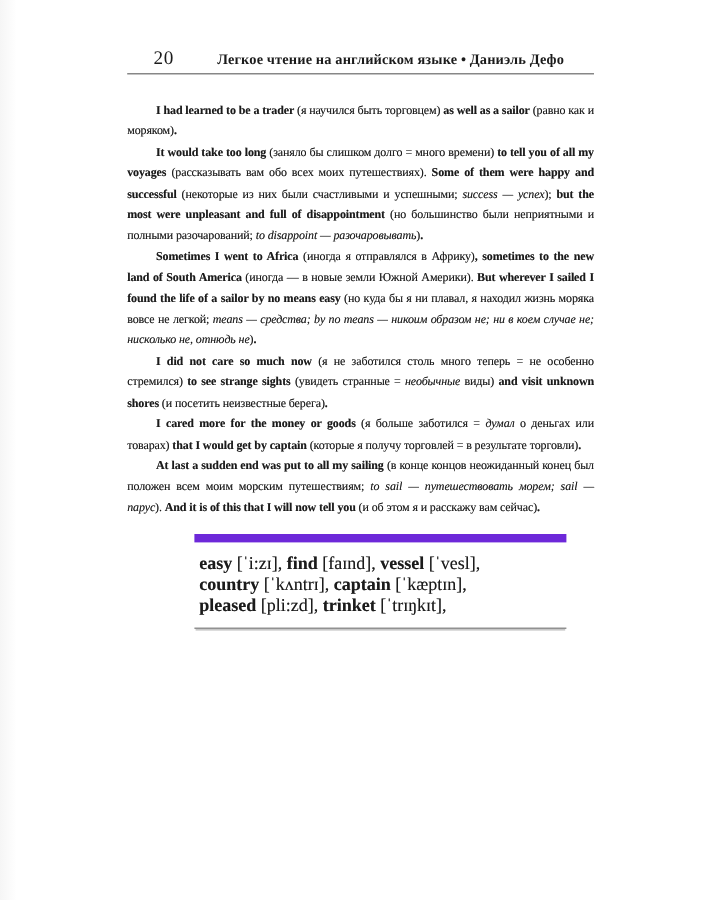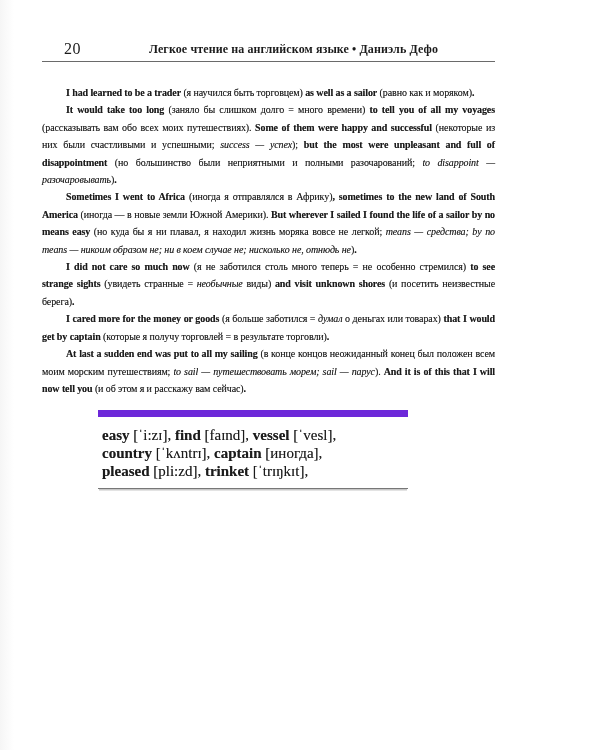--- a/index.html
+++ b/index.html
@@ -1,19 +1,19 @@
 <!DOCTYPE html>
 <html><head>
 <meta charset="utf-8">
 <style>
   html,body{margin:0;padding:0;background:#ffffff;}
   body{width:600px;height:750px;overflow:hidden;}
   .page{
     position:relative;box-sizing:border-box;width:600px;height:750px;
-    padding:40px 105px 0 42px;
+    padding:40px 105px 0 106px;
     font-family:"Liberation Serif","DejaVu Serif",serif;
     color:#1b1b1b;background:#ffffff;
   }
   
   .page::before{
     content:"";position:absolute;left:0;top:0;width:14px;height:750px;
     background:linear-gradient(to right, rgba(120,120,120,0.07), rgba(120,120,120,0));
     pointer-events:none;
   }
   .header{position:relative;height:18px;line-height:18px;}
@@ -57,17 +57,17 @@
     <p><span class="seg-b">I had learned to be a trader</span><span class="seg-n"> (я научился быть торговцем) </span><span class="seg-b">as well as a sailor</span><span class="seg-n"> (равно как и моряком)</span><span class="seg-b">.</span></p>
     <p><span class="seg-b">It would take too long</span><span class="seg-n"> (заняло бы слишком долго = много времени) </span><span class="seg-b">to tell you of all my voyages</span><span class="seg-n"> (рассказывать вам обо всех моих путешествиях). </span><span class="seg-b">Some of them were happy and successful</span><span class="seg-n"> (некоторые из них были счастливыми и успешными; </span><span class="seg-i">success — успех</span><span class="seg-n">); </span><span class="seg-b">but the most were unpleasant and full of disappointment</span><span class="seg-n"> (но большинство были неприятными и полными разочарований; </span><span class="seg-i">to disappoint — разочаровывать</span><span class="seg-n">)</span><span class="seg-b">.</span></p>
     <p><span class="seg-b">Sometimes I went to Africa</span><span class="seg-n"> (иногда я отправлялся в Африку)</span><span class="seg-b">, sometimes to the new land of South America</span><span class="seg-n"> (иногда — в новые земли Южной Америки). </span><span class="seg-b">But wherever I sailed I found the life of a sailor by no means easy</span><span class="seg-n"> (но куда бы я ни плавал, я находил жизнь моряка вовсе не легкой; </span><span class="seg-i">means — средства; by no means — никоим образом не; ни в коем случае не; нисколько не, отнюдь не</span><span class="seg-n">)</span><span class="seg-b">.</span></p>
     <p><span class="seg-b">I did not care so much now</span><span class="seg-n"> (я не заботился столь много теперь = не особенно стремился) </span><span class="seg-b">to see strange sights</span><span class="seg-n"> (увидеть странные = </span><span class="seg-i">необычные</span><span class="seg-n"> виды) </span><span class="seg-b">and visit unknown shores</span><span class="seg-n"> (и посетить неизвестные берега)</span><span class="seg-b">.</span></p>
     <p><span class="seg-b">I cared more for the money or goods</span><span class="seg-n"> (я больше заботился = </span><span class="seg-i">думал</span><span class="seg-n"> о деньгах или товарах) </span><span class="seg-b">that I would get by captain</span><span class="seg-n"> (которые я получу торговлей = в результате торговли)</span><span class="seg-b">.</span></p>
     <p><span class="seg-b">At last a sudden end was put to all my sailing</span><span class="seg-n"> (в конце концов неожиданный конец был положен всем моим морским путешествиям; </span><span class="seg-i">to sail — путешествовать морем; sail — парус</span><span class="seg-n">). </span><span class="seg-b">And it is of this that I will now tell you</span><span class="seg-n"> (и об этом я и расскажу вам сейчас)</span><span class="seg-b">.</span></p>
   </div>
 
   <div class="vocab">
     <div class="vline"><span class="seg-b">easy</span><span class="seg-n"> [ˈi:zɪ], </span><span class="seg-b">find</span><span class="seg-n"> [faɪnd], </span><span class="seg-b">vessel</span><span class="seg-n"> [ˈvesl],</span></div>
-    <div class="vline"><span class="seg-b">country</span><span class="seg-n"> [ˈkʌntrɪ], </span><span class="seg-b">captain</span><span class="seg-n"> [иногда],</span></div>
+    <div class="vline"><span class="seg-b">country</span><span class="seg-n"> [ˈkʌntrɪ], </span><span class="seg-b">captain</span><span class="seg-n"> [ˈkæptɪn],</span></div>
     <div class="vline"><span class="seg-b">pleased</span><span class="seg-n"> [pli:zd], </span><span class="seg-b">trinket</span><span class="seg-n"> [ˈtrɪŋkɪt],</span></div>
   </div>
 
 </div>
 
 </body></html>

